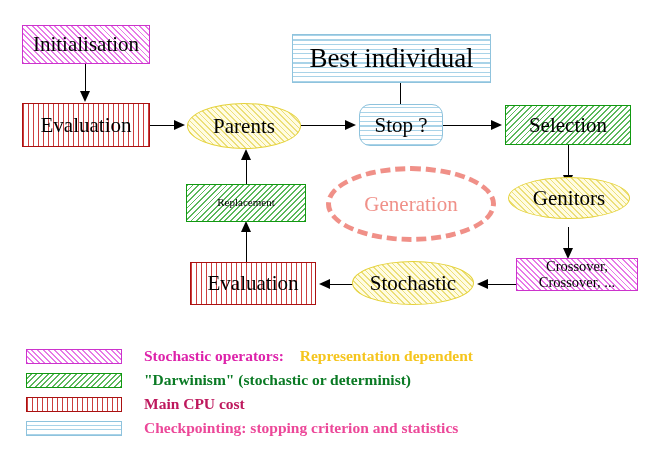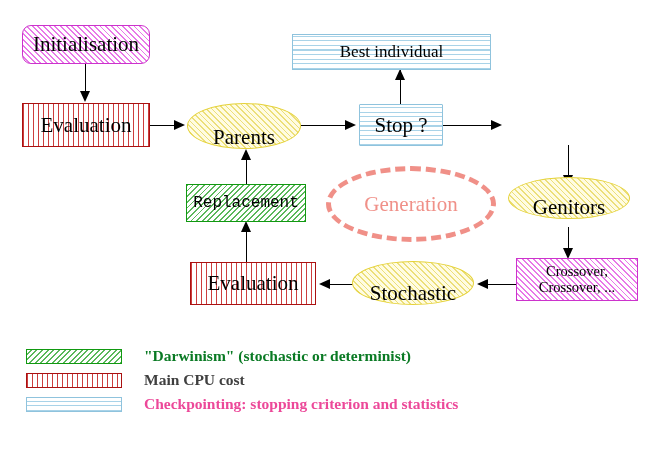--- a/index.html
+++ b/index.html
@@ -68,22 +68,22 @@
   }
   
   .sty-yellow {
     border: 1.6px solid #e5d23a;
     background-color: #fffde0;
     background-image: repeating-linear-gradient(
         45deg,
         #ecdf7a 0px, #ecdf7a 1.2px,
         #fffce2 1.2px, #fffce2 4.0px);
   }
-  .ellipse { border-radius: 50%; align-items: flex-end; }
-  .rounded { border-radius: 1px; }
+  .ellipse { border-radius: 50%; }
+  .rounded { border-radius: 11px; }
 
   
   .sty-dashed-ellipse {
     border: 5px dashed #f09088;
     border-radius: 50%;
     background: transparent;
     color: #f09088;
     z-index: 1;
   }
 
@@ -118,59 +118,62 @@
     font-weight: bold;
     white-space: nowrap;
   }
   .legend-text .sub { font-weight: bold; }
 </style>
 </head>
 <body>
 
 <div id="canvas">
 
-  <div class="node sty-magenta" style="left:22px; top:25px; width:128px; height:39px; font-size:21px;border-radius:9px;">
+  <div class="node sty-magenta" style="left:22px; top:25px; width:128px; height:39px; font-size:21px;">
     <span class="lbl">Initialisation</span>
   </div>
 
   <div class="node sty-red" style="left:22px; top:103px; width:128px; height:44px; font-size:21px;">
     <span class="lbl">Evaluation</span>
   </div>
 
   <div class="node ellipse sty-yellow" style="left:187px; top:103px; width:114px; height:46px; font-size:21px;">
     <span class="lbl">Parents</span>
   </div>
 
-  <div class="node sty-blue" style="left:292px; top:34px; width:199px; height:36px; font-size:17px;">
+  <div class="node sty-blue" style="left:292px; top:34px; width:199px; height:49px; font-size:27px;">
     <span class="lbl">Best individual</span>
   </div>
 
   <div class="node rounded sty-blue" style="left:359px; top:104px; width:84px; height:42px; font-size:21px;">
     <span class="lbl">Stop ?</span>
   </div>
 
+  <div class="node sty-green" style="left:505px; top:105px; width:126px; height:40px; font-size:21px;">
+    <span class="lbl">Selection</span>
+  </div>
 
   <div class="node ellipse sty-yellow" style="left:508px; top:177px; width:122px; height:42px; font-size:21px;">
     <span class="lbl">Genitors</span>
   </div>
 
-  <div class="node sty-magenta" style="left:516px; top:258px; width:122px; height:43px; font-size:14.5px; flex-direction:column; justify-content:center;">
+  <div class="node sty-magenta" style="left:516px; top:258px; width:122px; height:33px; font-size:14.5px; flex-direction:column; justify-content:center;">
     <span class="lbl">Crossover,</span>
     <span class="lbl">Crossover, ...</span>
   </div>
 
   <div class="node ellipse sty-yellow" style="left:352px; top:261px; width:122px; height:44px; font-size:21px;">
     <span class="lbl">Stochastic</span>
   </div>
 
   <div class="node sty-red" style="left:190px; top:262px; width:126px; height:43px; font-size:21px;">
     <span class="lbl">Evaluation</span>
   </div>
 
-  <div class="node sty-green" style="left:186px; top:184px; width:120px; height:38px; font-size:16px;font-family:Liberation Mono, monospace;">
+  <div class="node sty-green" style="left:186px; top:184px; width:120px; height:38px; font-size:11px;">
     <span class="lbl">Replacement</span>
   </div>
 
   <div class="node sty-dashed-ellipse" style="left:326px; top:166px; width:170px; height:76px; font-size:21px;">
     <span class="lbl">Generation</span>
   </div>
 
   <div class="edge v" style="left:85px; top:64px; height:29px;"></div>
   <div class="arrowhead ah-down" style="left:80px; top:91px;"></div>
 
@@ -199,32 +202,39 @@
   <div class="arrowhead ah-left" style="left:319px; top:279px;"></div>
 
   <div class="edge v" style="left:246px; top:223px; height:40px;"></div>
   <div class="arrowhead ah-up" style="left:241px; top:221px;"></div>
 
   <div class="edge v" style="left:246px; top:152px; height:33px;"></div>
   <div class="arrowhead ah-up" style="left:241px; top:149px;"></div>
 
   <div id="legend">
 
+    <div class="legend-row">
+      <div class="swatch sty-magenta"></div>
+      <div class="legend-text">
+        <span style="color:#dd22aa;">Stochastic operators:</span>
+        <span class="sub" style="color:#f5c51e; margin-left:12px;">Representation dependent</span>
+      </div>
+    </div>
 
     <div class="legend-row">
       <div class="swatch sty-green"></div>
       <div class="legend-text">
         <span style="color:#0a7a24;">"Darwinism" (stochastic or determinist)</span>
       </div>
     </div>
 
     <div class="legend-row">
       <div class="swatch sty-red"></div>
       <div class="legend-text">
-        <span style="color:#404040;">Main CPU cost</span>
+        <span style="color:#be185d;">Main CPU cost</span>
       </div>
     </div>
 
     <div class="legend-row">
       <div class="swatch sty-blue"></div>
       <div class="legend-text">
         <span style="color:#ec4899;">Checkpointing: stopping criterion and statistics</span>
       </div>
     </div>
 

